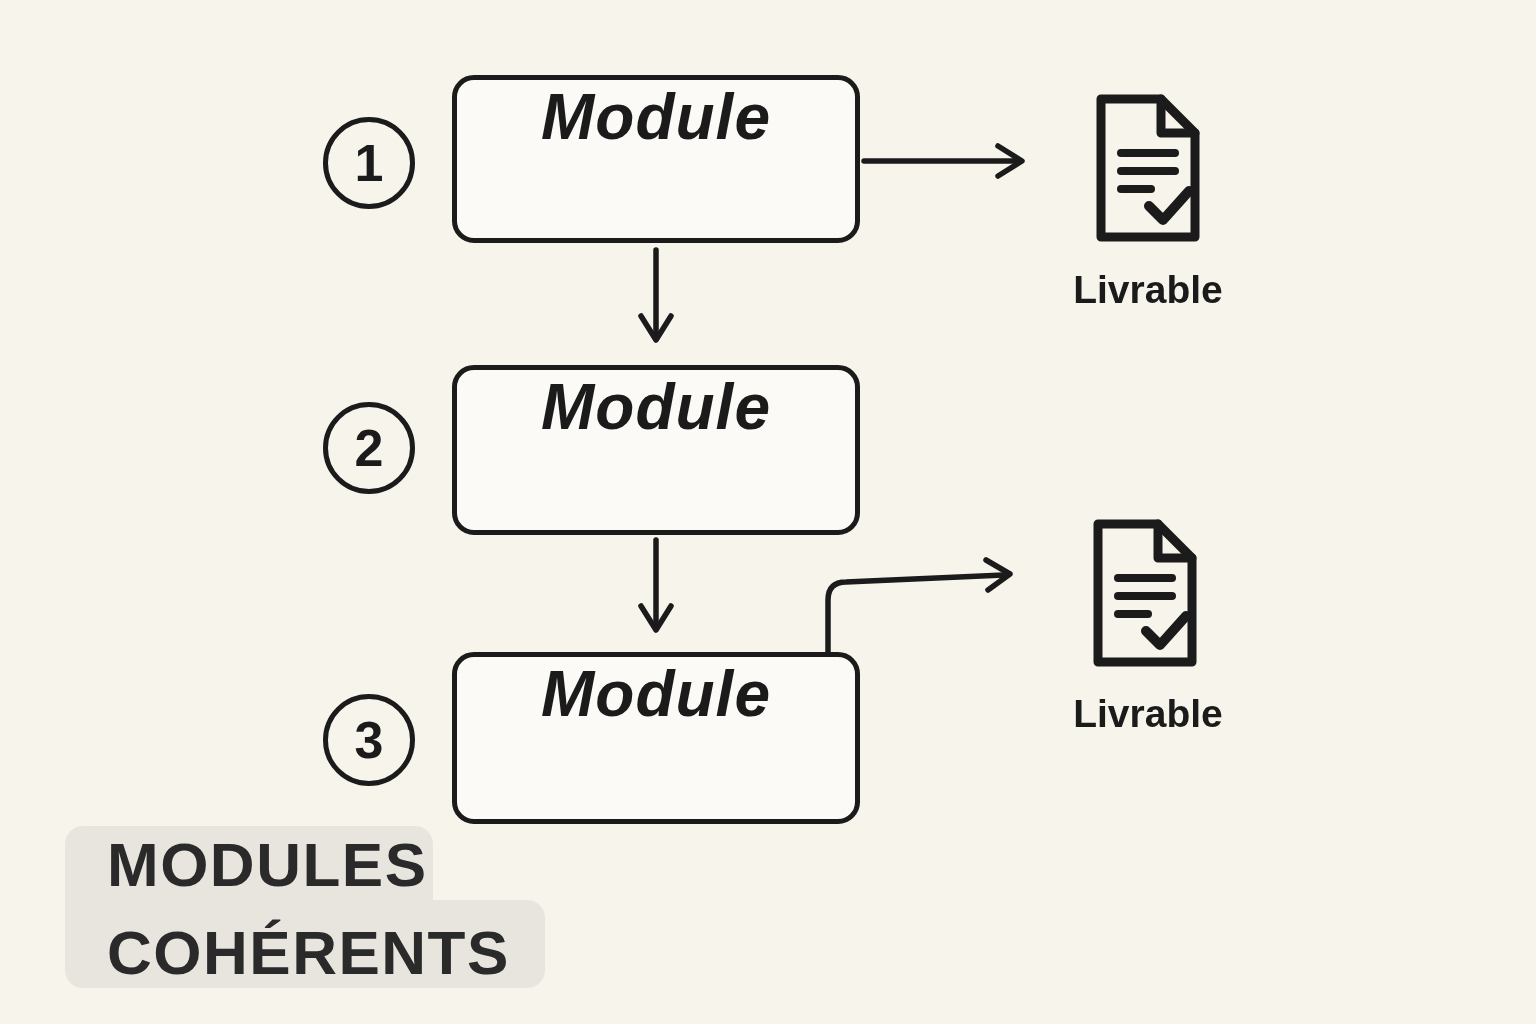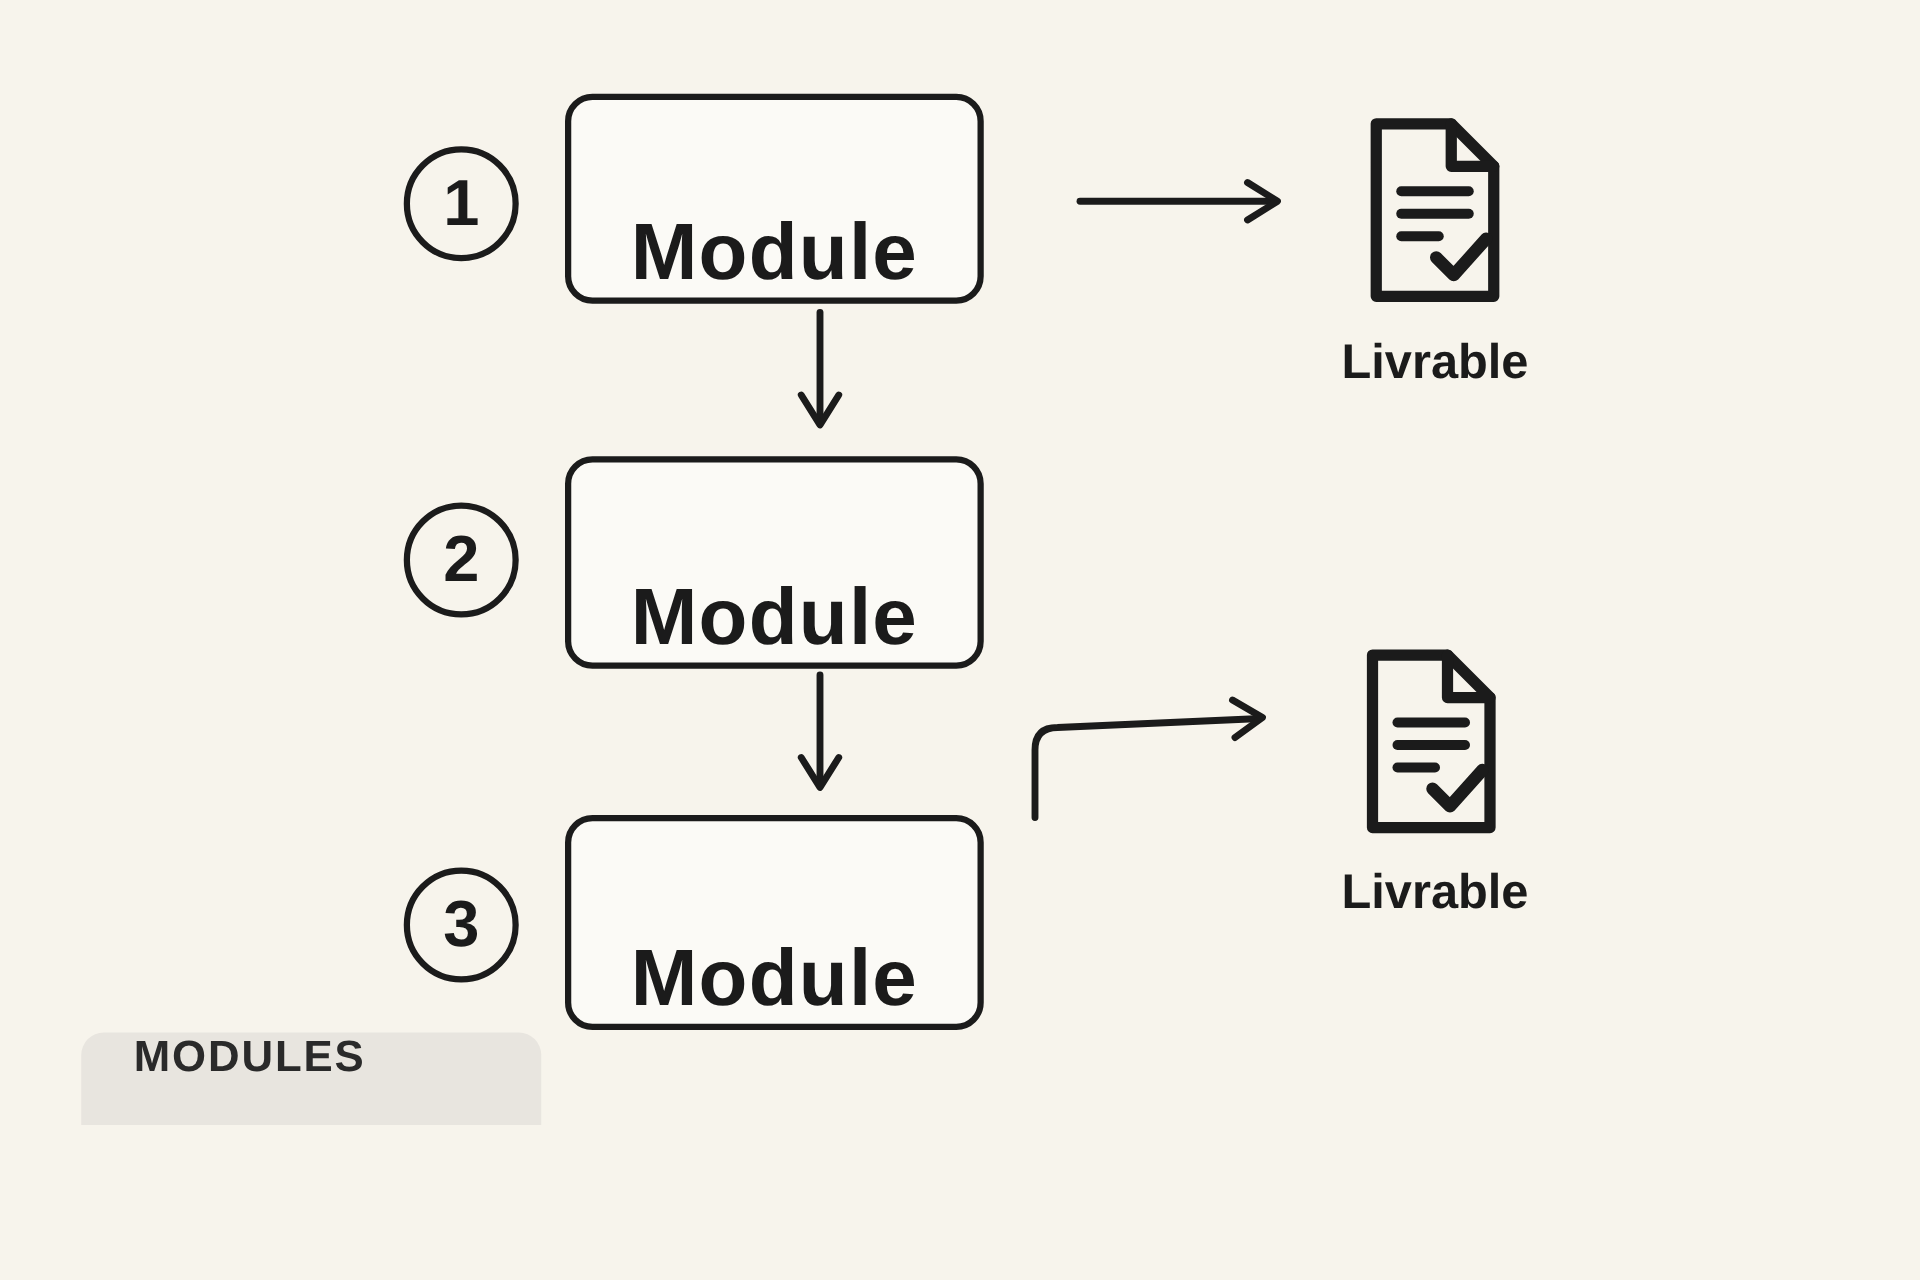--- a/index.html
+++ b/index.html
@@ -25,27 +25,28 @@
   .abs{position:absolute;}
   .step-circle{
     width:92px;height:92px;
     border:5px solid var(--stroke);
     border-radius:50%;
     background:transparent;
     display:flex;align-items:center;justify-content:center;
     font-size:52px;font-weight:bold;
   }
   .module-box{
-    width:335px;
+    width:408px;
     border:5px solid var(--stroke);
     border-radius:22px;
     background:var(--box-fill);
-    display:flex;align-items:flex-end;justify-content:center;
+    display:flex;align-items:flex-start;justify-content:center;
     font-size:64px;font-weight:bold;
     letter-spacing:1px;
+    font-style:italic;
   }
   .deliverable-label{
     width:260px;
     text-align:center;
     font-size:39px;font-weight:bold;
   }
   .connectors{
     position:absolute;left:0;top:0;width:1536px;height:1024px;
     pointer-events:none;
   }
@@ -58,22 +59,22 @@
   }
   .doc-icon svg{display:block;}
   .doc-icon path{
     fill:none;
     stroke:var(--stroke);
     stroke-linejoin:round;
     stroke-linecap:round;
   }
   .caption-line{
     background:var(--caption-bg);
-    display:flex;align-items:flex-start;
-    font-size:35px;font-weight:bold;
+    display:flex;align-items:flex-end;
+    font-size:62px;font-weight:bold;
     letter-spacing:1.5px;
     padding-left:42px;
     color:#2a2a2a;
   }
   .caption-line-1{
     width:368px;height:74px;
     border-radius:18px 18px 0 0;
   }
   .caption-line-2{
     width:480px;height:88px;
@@ -146,15 +147,18 @@
       <path d="M 38 97 H 68" stroke-width="8"></path>
       <path d="M 66 114 L 80 128 L 106 99" stroke-width="10"></path>
     </svg>
   </div>
   <div class="abs deliverable-label" style="left:1018px;top:692px;">Livrable</div>
 
   <div class="abs" style="left:65px;top:826px;">
     <div class="caption-line caption-line-1">
       <span>MODULES</span>
     </div>
+    <div class="caption-line caption-line-2">
+      <span>COHÉRENTS</span>
+    </div>
   </div>
 
 </div>
 
 </body></html>

